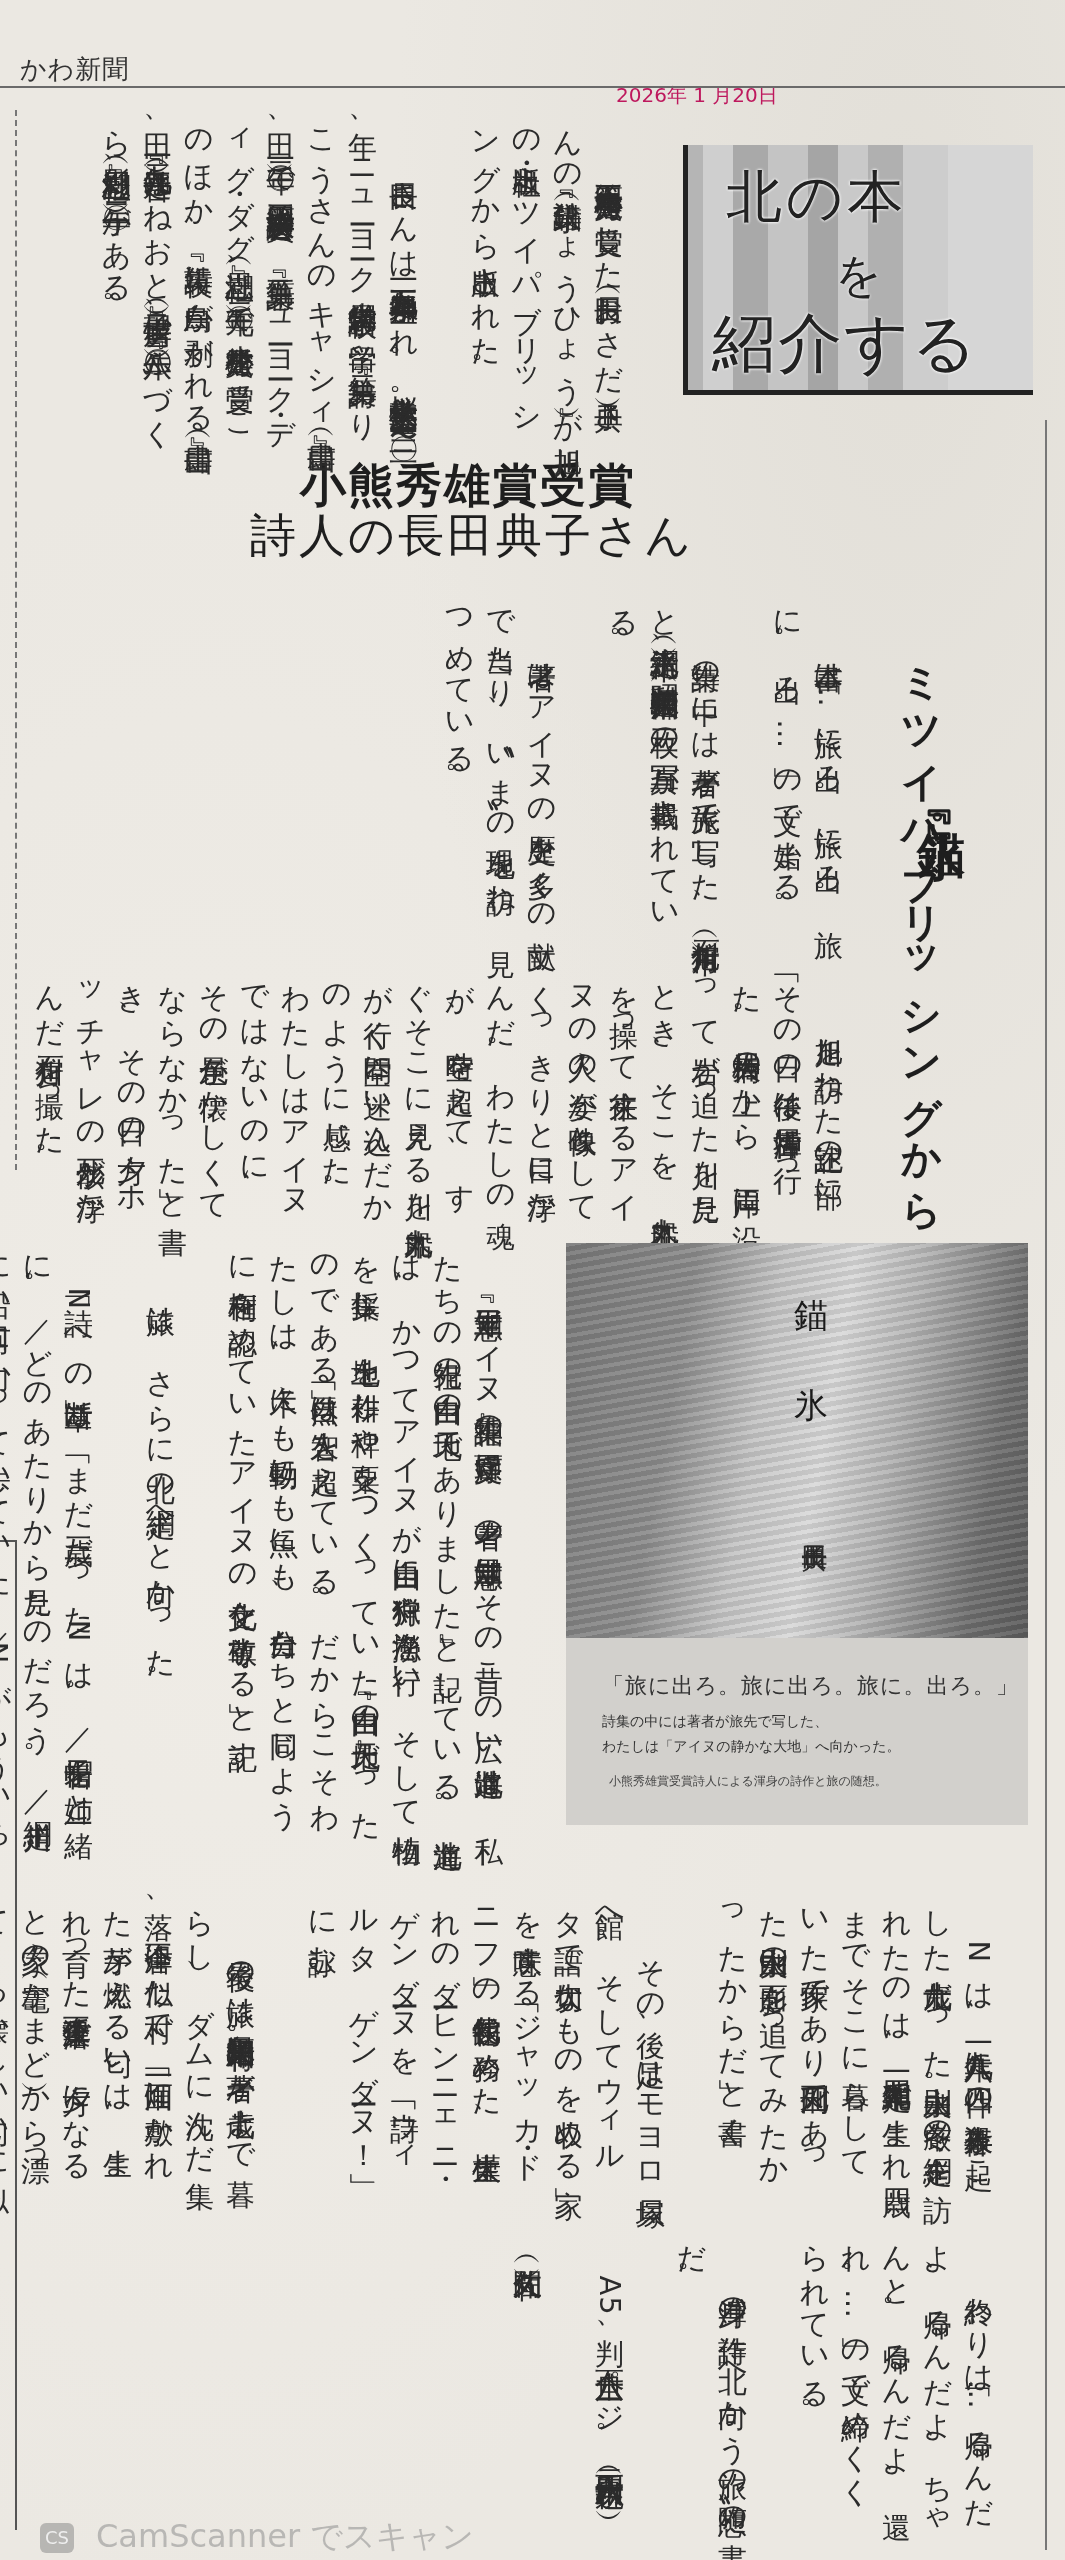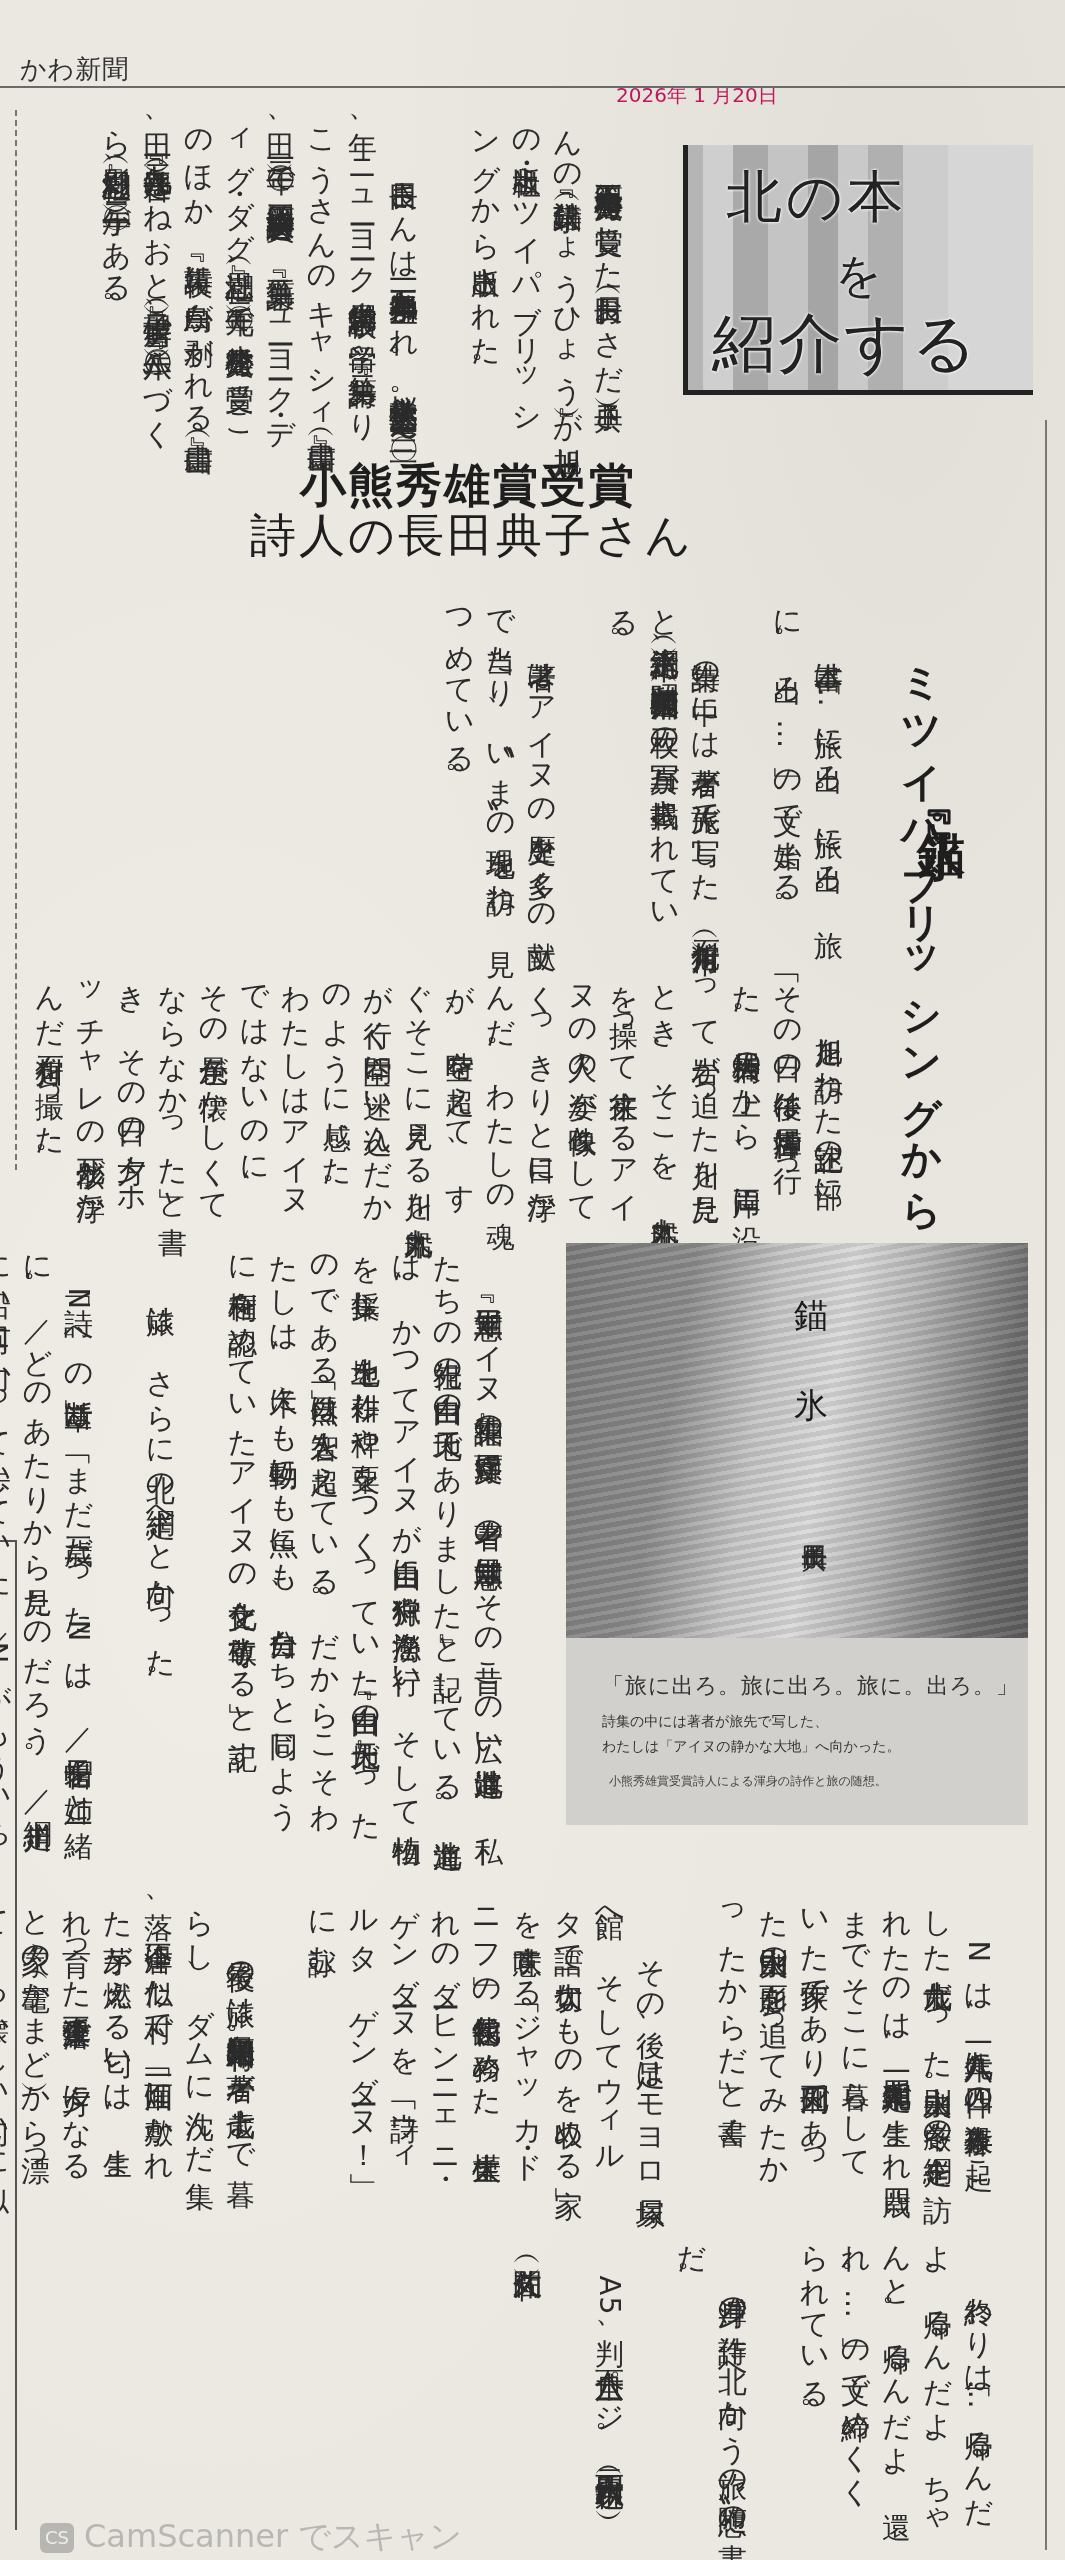--- a/index.html
+++ b/index.html
@@ -84,21 +84,21 @@
   .cover-blurb1 { position:absolute; left:36px; top:470px; font-size:14px; color:#333; font-family:"DejaVu Serif", serif; }
   .cover-blurb2 { position:absolute; left:36px; top:495px; font-size:14px; color:#333; font-family:"DejaVu Serif", serif; }
   .cover-band { position:absolute; left:36px; top:530px; font-size:12px; color:#444; font-family:"DejaVu Serif", serif;margin-left:7px; }
 
   .watermark {
     position:absolute; left:40px; top:2515px; font-size:32px; color:rgba(150,150,150,0.6);
     font-family:"DejaVu Sans", sans-serif;
   }
   .wm-icon {
     display:inline-block; width:34px; height:30px; border-radius:6px; background:rgba(140,140,140,0.55);
-    color:#eee; font-size:18px; text-align:center; line-height:30px; vertical-align:middle; margin-right:10px;
+    color:#eee; font-size:18px; text-align:center; line-height:30px; vertical-align:middle; margin-right:22px;
   }
 </style>
 </head>
 <body>
 
 <div class="paper"></div>
 
 <div class="masthead-name">かわ新聞</div>
 <div class="masthead-date">2026年 1 月20日</div>
 <div class="head-rule"></div>

